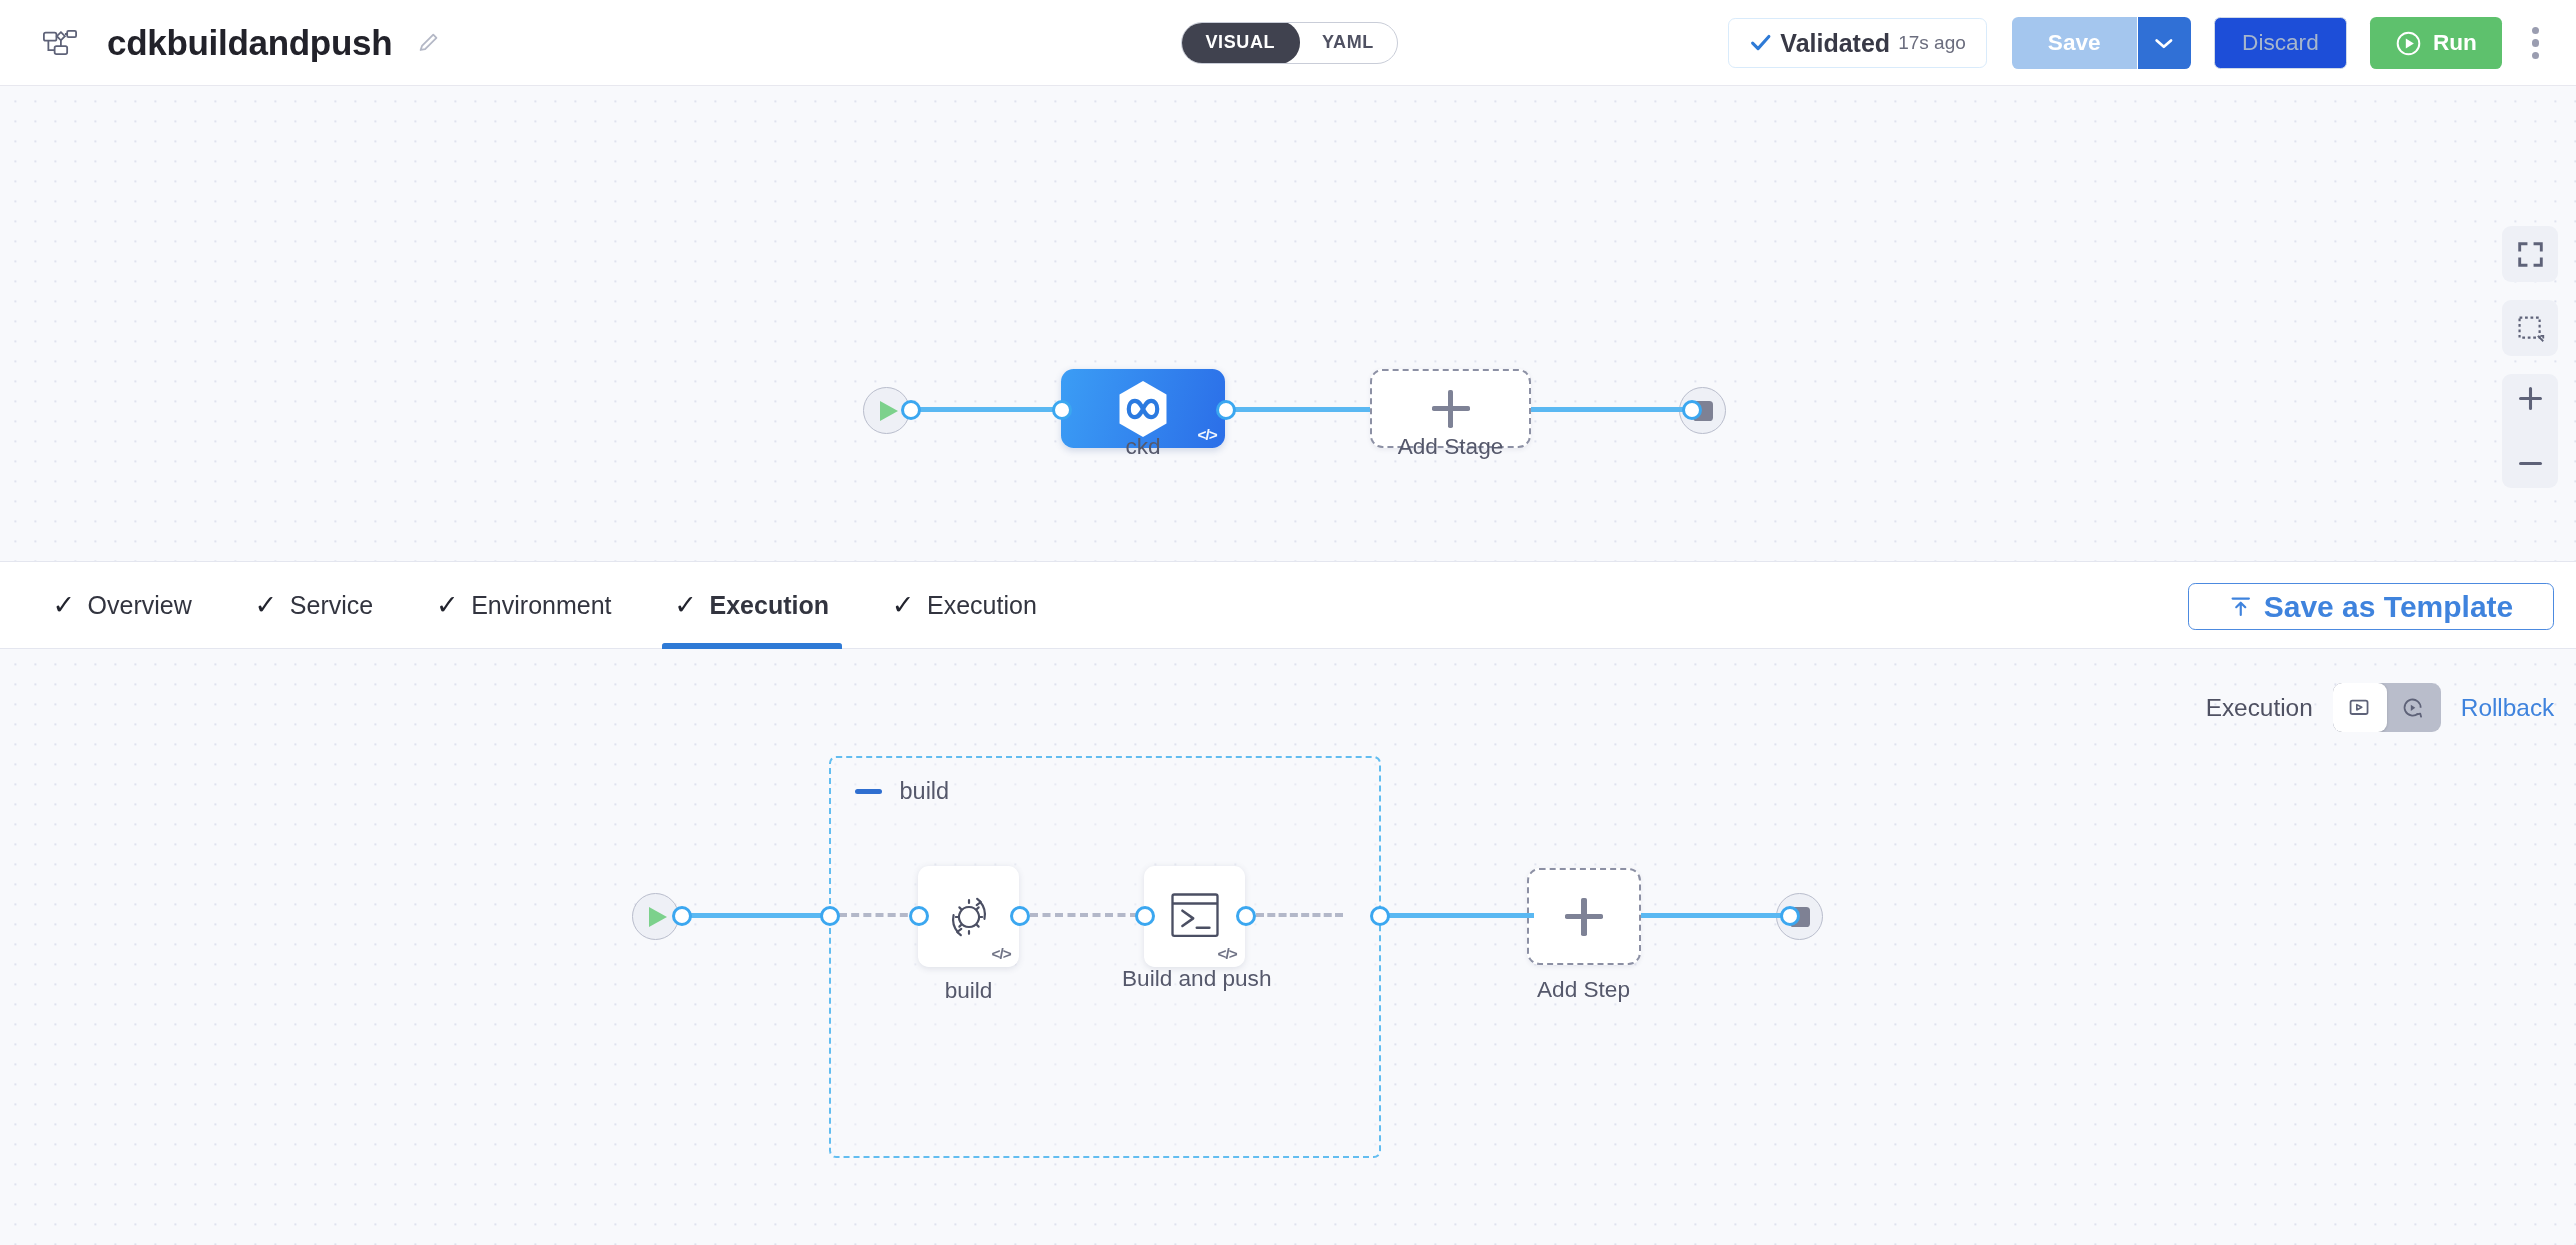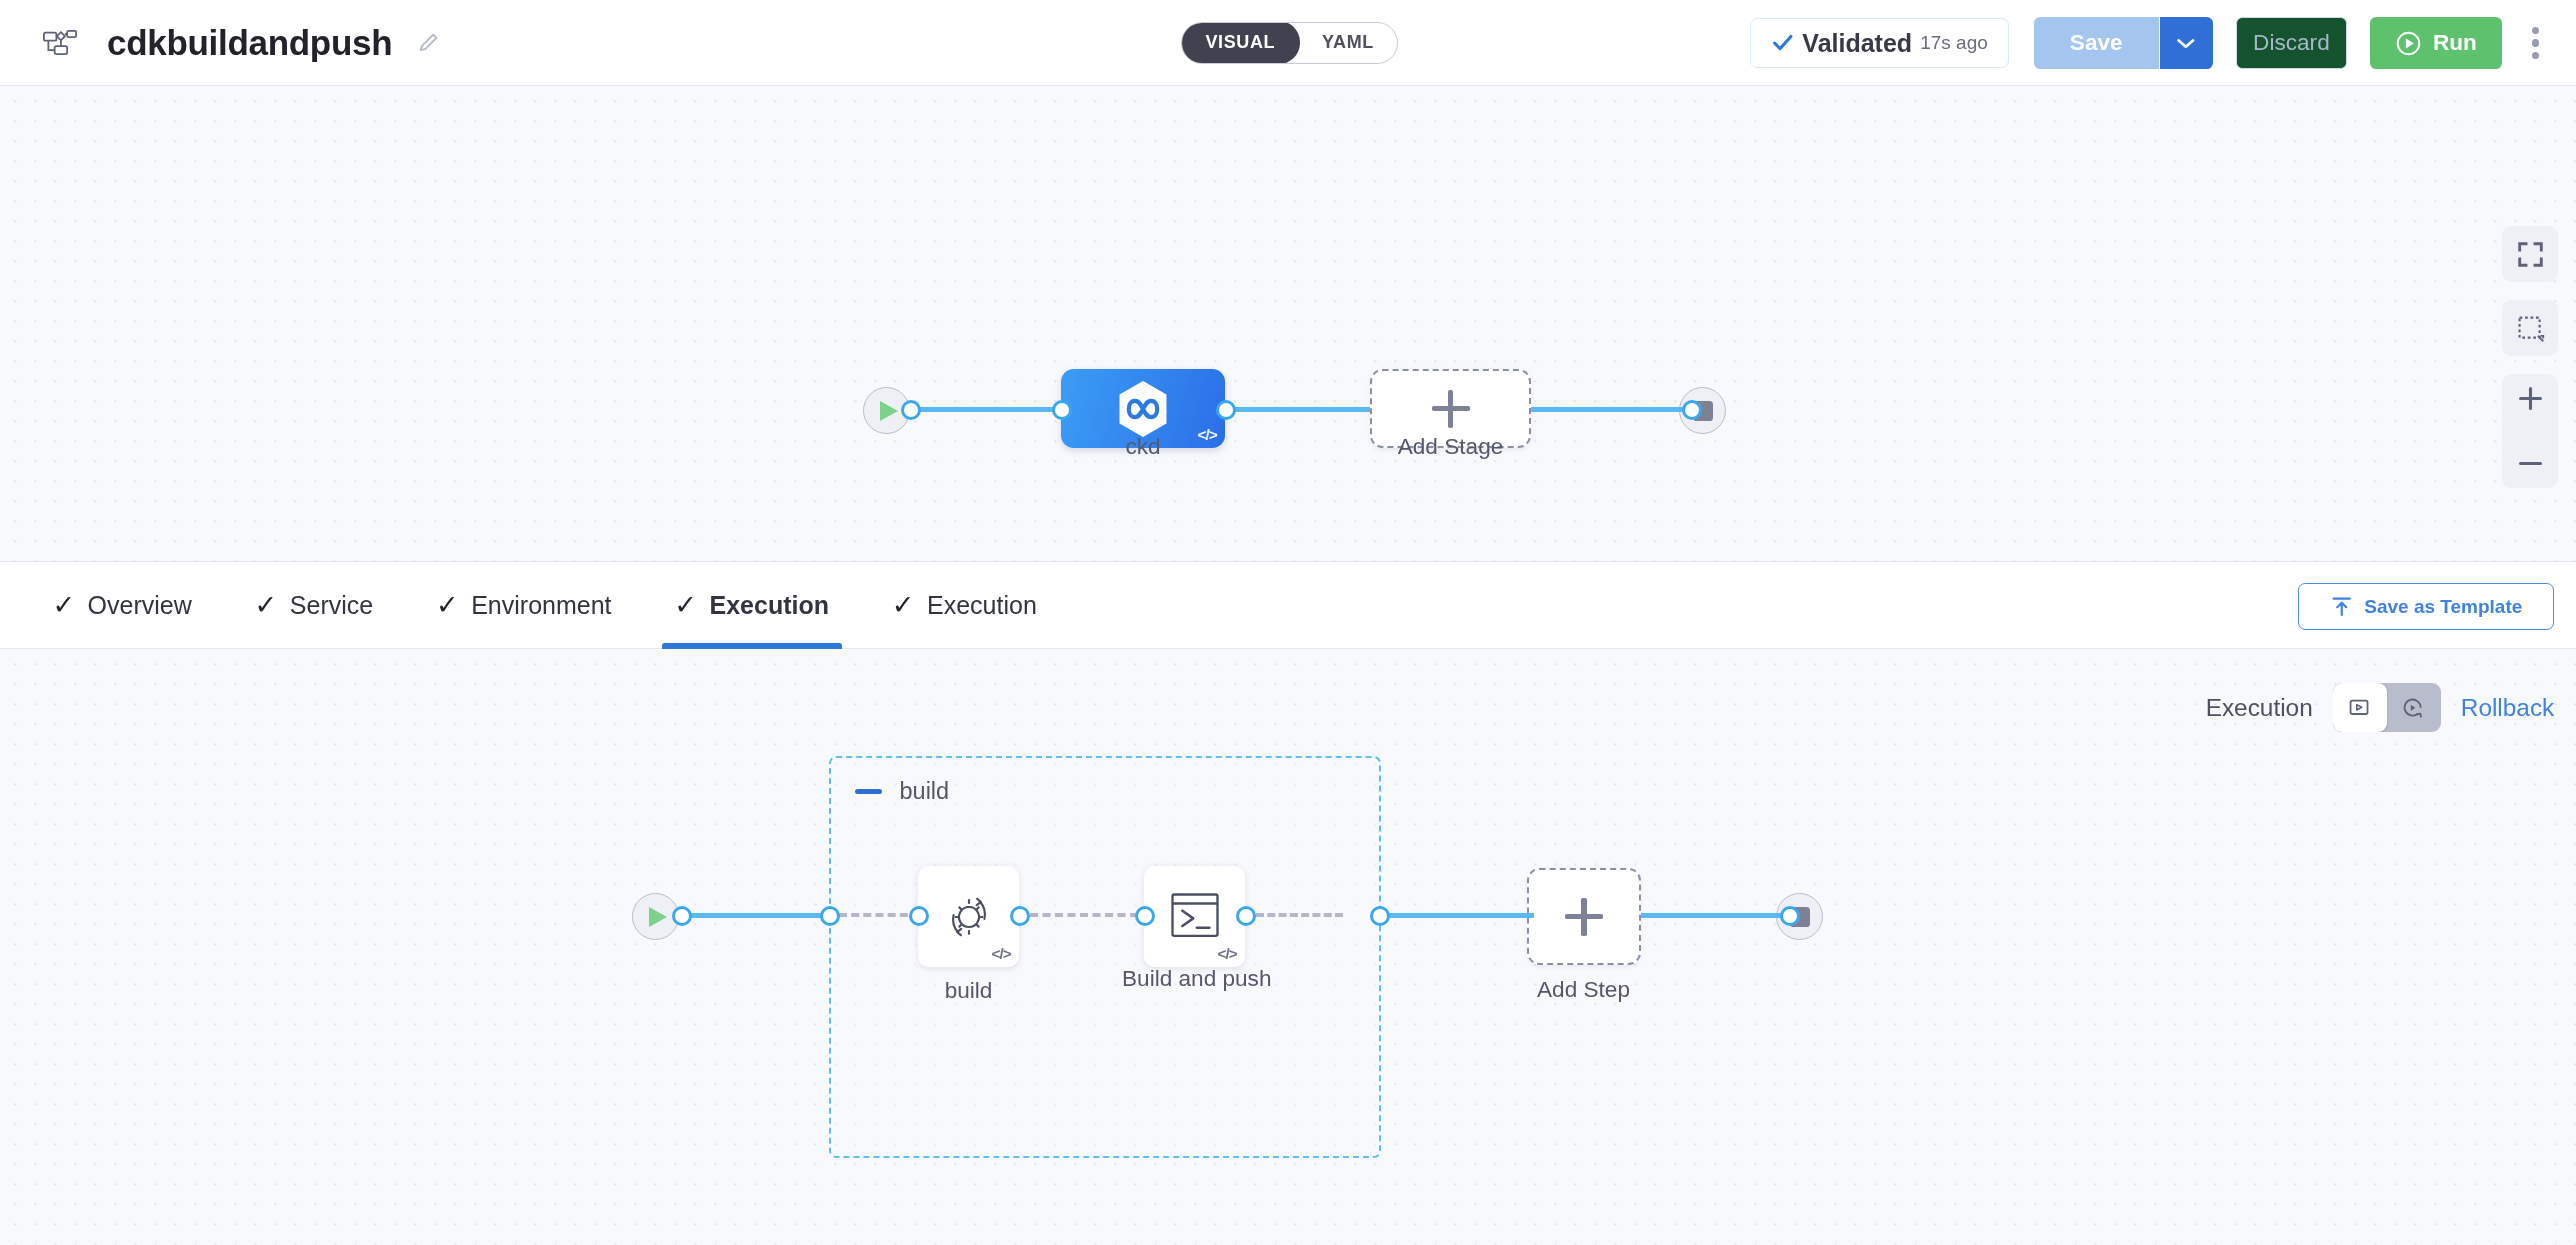--- a/index.html
+++ b/index.html
@@ -60,23 +60,23 @@
     background: #a4c6ee; color: #ffffff; border: none;
     font-size: 22.6px; font-weight: bold; font-family: inherit;
     padding: 0 36px; height: 52px; cursor: default;
   }
   .save-caret {
     background: #3070d6; width: 54px; height: 52px;
     display: flex; align-items: center; justify-content: center; cursor: pointer;
     border-left: 1.8px solid #ffffff;
   }
   .discard-btn {
-    margin-left: 23.5px; background: #14532d; border: 0.9px solid #cfd9e8;
+    margin-left: 23.5px; background: #1d4ed8; border: 0.9px solid #cfd9e8;
     color: #a7b6cc; font-size: 22.6px; font-family: inherit;
-    padding: 0 16px; height: 52px; border-radius: 6.3px; cursor: default;
+    padding: 0 27px; height: 52px; border-radius: 6.3px; cursor: default;
   }
   .run-btn {
     margin-left: 23.5px; background: #5ec16d; border: none; border-radius: 6.3px;
     color: #ffffff; font-size: 22.6px; font-weight: bold; font-family: inherit;
     height: 52px; padding: 0 25px; display: flex; align-items: center; gap: 10.8px;
     cursor: pointer;
   }
   .kebab {
     margin-left: 14.4px; width: 38px; height: 52px;
     display: flex; flex-direction: column; align-items: center; justify-content: center; gap: 5.4px;
@@ -170,22 +170,22 @@
   .tab .tick { font-size: 27px; color: #22242e; line-height: 1; }
   .tab .tlabel { font-size: 25px; color: #32343f; }
   .tab.active .tlabel { font-weight: bold; }
   .tab.active::after {
     content: ""; position: absolute; left: -7.2px; right: -7.2px; bottom: 0;
     height: 5.4px; background: #2e7ad6; border-radius: 2.7px 2.7px 0 0;
   }
   .sat-btn {
     position: absolute; right: 21.7px; top: 21px;
     height: 47px; display: flex; align-items: center; gap: 10.8px;
-    padding: 0 31px; border: 0.9px solid #4c8ae0; border-radius: 7.2px;
-    background: #ffffff; color: #3f83dd; font-size: 19px; font-weight: bold;
+    padding: 0 40px; border: 0.9px solid #4c8ae0; border-radius: 7.2px;
+    background: #ffffff; color: #3f83dd; font-size: 30px; font-weight: bold;
     cursor: pointer; font-family: inherit;
   }
 
   
   .exec-row {
     position: absolute; top: 683px; right: 21.7px;
     display: flex; align-items: center; gap: 20px; z-index: 15;
   }
   .exec-lbl { font-size: 24.4px; color: #4f5162; }
   .er-toggle {

